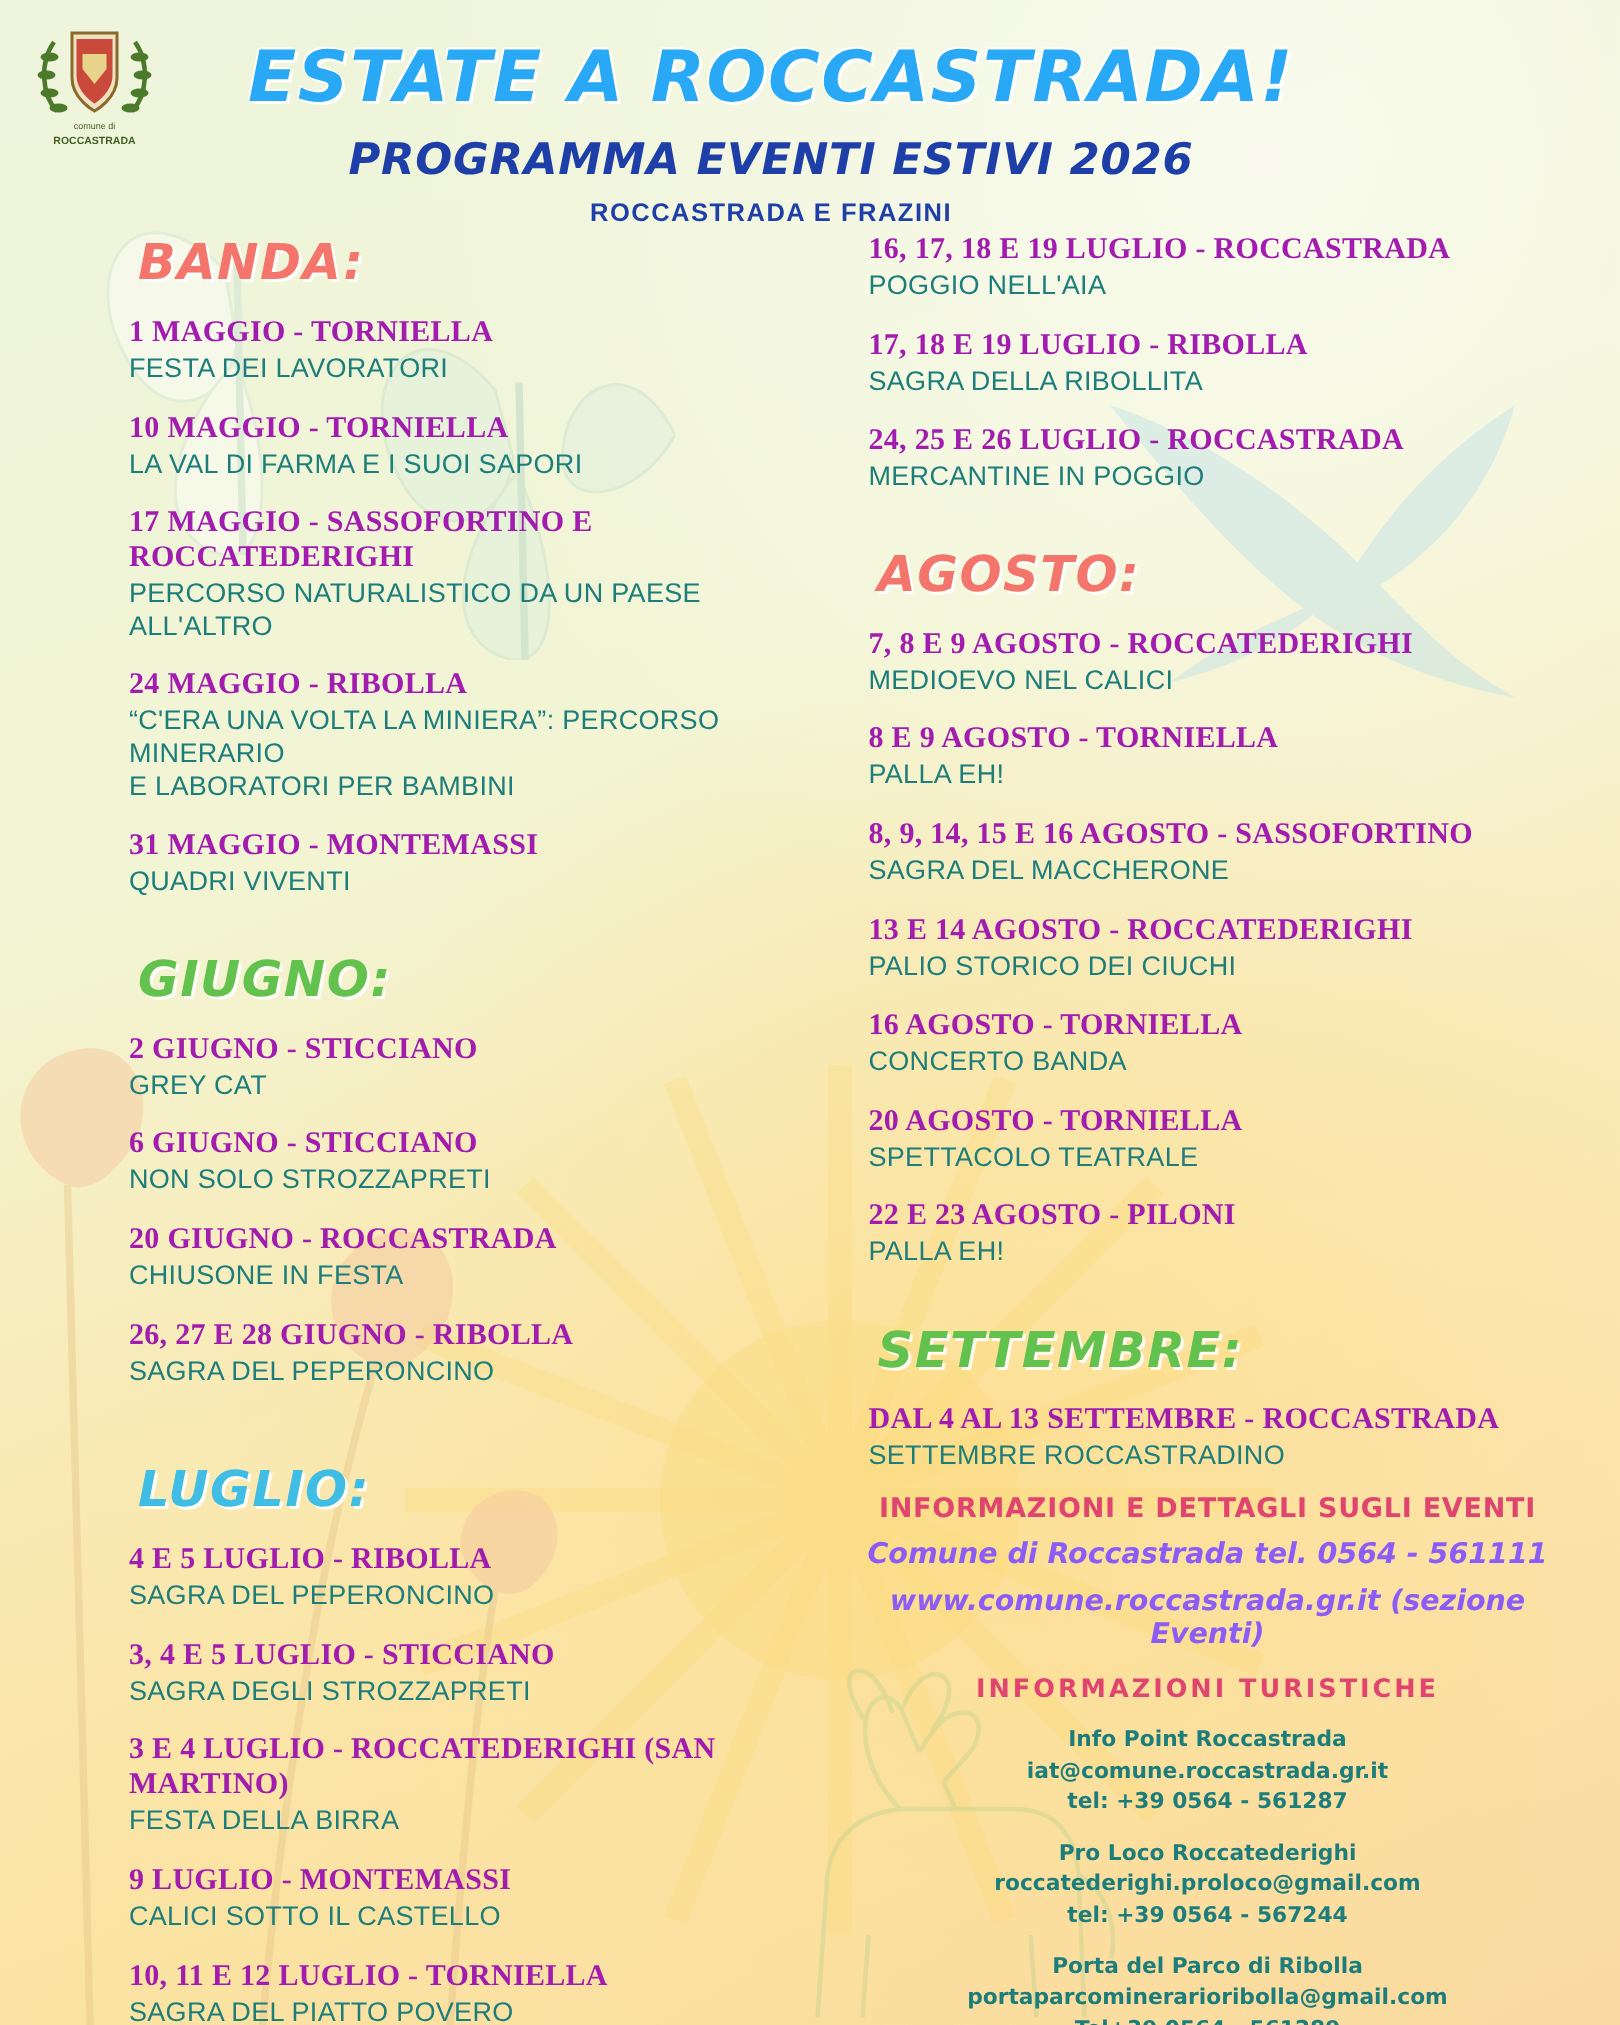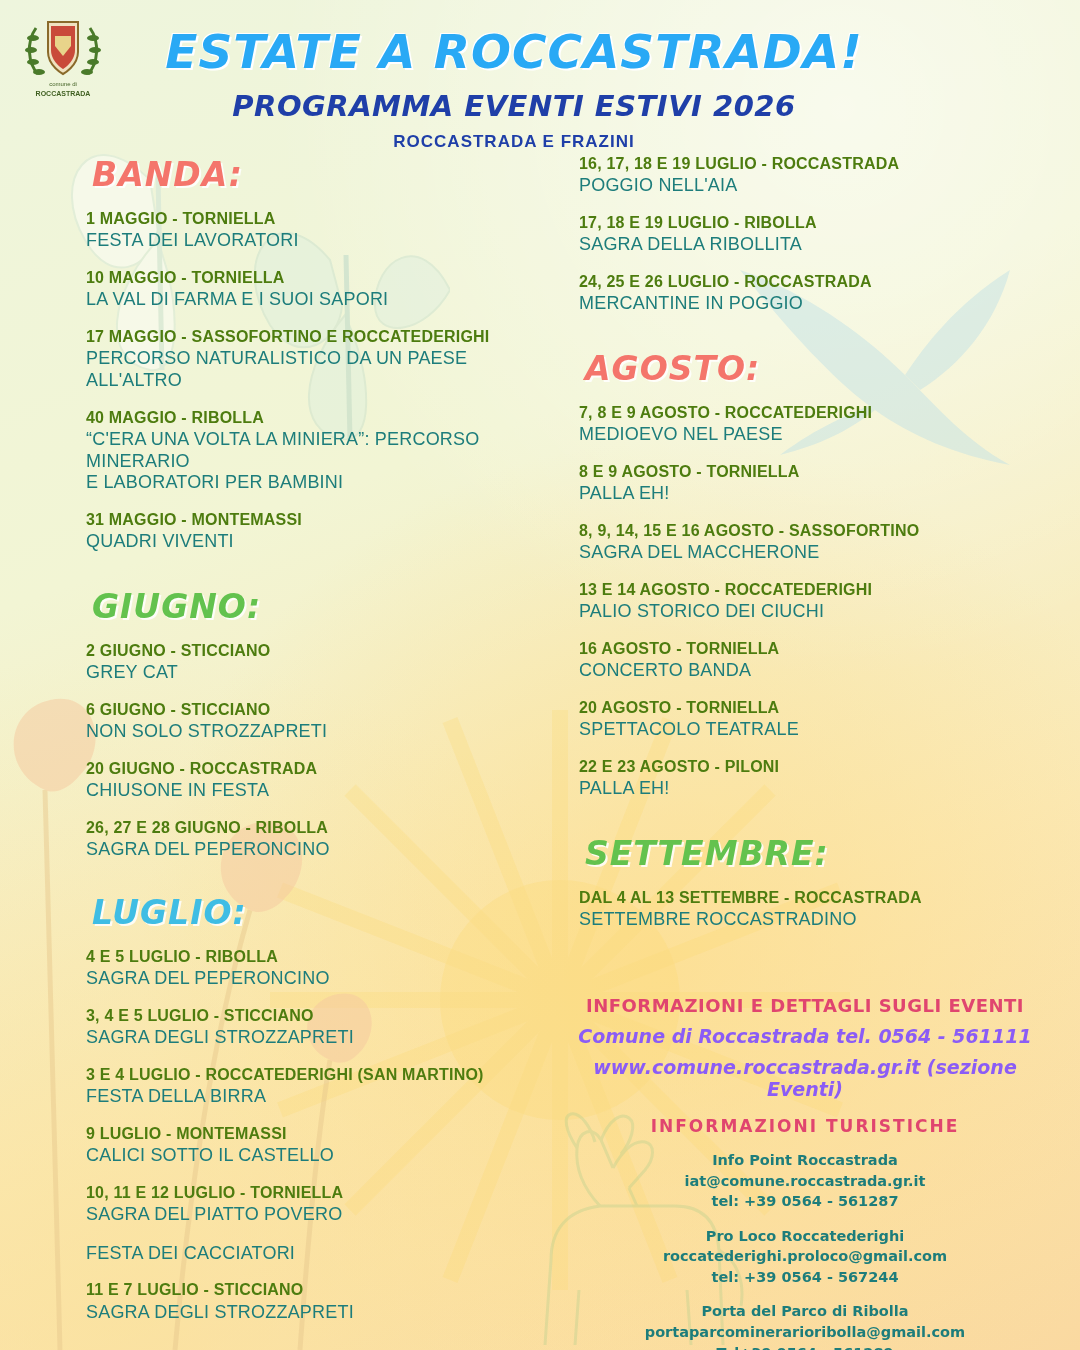--- a/index.html
+++ b/index.html
@@ -130,24 +130,24 @@
     margin: 0 0 16px 10px;
   }
   .month.maggio    { color: #f4756b; }
   .month.giugno    { color: #63c24e; }
   .month.luglio    { color: #3fbde4; }
   .month.agosto    { color: #f4756b; }
   .month.settembre { color: #63c24e; }
 
   .event { margin: 0 0 17px 4px; }
   .event .when {
-    font-family: Liberation Sans, sans-serif;
-    font-weight: bold;
-    font-size: 16px;
-    color: #4d7c0f;
+    font-family: Liberation Serif, serif;
+    font-weight: bold;
+    font-size: 20px;
+    color: #a21caf;
     letter-spacing: 0.2px;
     line-height: 1.15;
   }
   .event .what {
     font-family: "Liberation Sans", sans-serif;
     font-size: 18px;
     color: #1d7d7b;
     letter-spacing: 0.2px;
     line-height: 1.2;
     margin-top: 2px;
@@ -320,21 +320,21 @@
     </div>
     <div class="event">
       <div class="when">10 MAGGIO - TORNIELLA</div>
       <div class="what">LA VAL DI FARMA E I SUOI SAPORI</div>
     </div>
     <div class="event">
       <div class="when">17 MAGGIO - SASSOFORTINO E ROCCATEDERIGHI</div>
       <div class="what">PERCORSO NATURALISTICO DA UN PAESE ALL'ALTRO</div>
     </div>
     <div class="event">
-      <div class="when">40 MAGGIO - RIBOLLA</div>
+      <div class="when">24 MAGGIO - RIBOLLA</div>
       <div class="what">“C'ERA UNA VOLTA LA MINIERA”: PERCORSO MINERARIO
  E LABORATORI PER BAMBINI</div>
     </div>
     <div class="event">
       <div class="when">31 MAGGIO - MONTEMASSI</div>
       <div class="what">QUADRI VIVENTI</div>
     </div>
     <div class="month giugno" style="margin-top: 34px;">GIUGNO:</div>
     <div class="event">
       <div class="when">2 GIUGNO - STICCIANO</div>
@@ -345,21 +345,21 @@
       <div class="what">NON SOLO STROZZAPRETI</div>
     </div>
     <div class="event">
       <div class="when">20 GIUGNO - ROCCASTRADA</div>
       <div class="what">CHIUSONE IN FESTA</div>
     </div>
     <div class="event">
       <div class="when">26, 27 E 28 GIUGNO - RIBOLLA</div>
       <div class="what">SAGRA DEL PEPERONCINO</div>
     </div>
-    <div class="month luglio" style="margin-top: 32px;">LUGLIO:</div>
+    <div class="month luglio" style="margin-top: 48px;">LUGLIO:</div>
     <div class="event">
       <div class="when">4 E 5 LUGLIO - RIBOLLA</div>
       <div class="what">SAGRA DEL PEPERONCINO</div>
     </div>
     <div class="event">
       <div class="when">3, 4 E 5 LUGLIO - STICCIANO</div>
       <div class="what">SAGRA DEGLI STROZZAPRETI</div>
     </div>
     <div class="event">
       <div class="when">3 E 4 LUGLIO - ROCCATEDERIGHI (SAN MARTINO)</div>
@@ -391,21 +391,21 @@
       <div class="when">17, 18 E 19 LUGLIO - RIBOLLA</div>
       <div class="what">SAGRA DELLA RIBOLLITA</div>
     </div>
     <div class="event">
       <div class="when">24, 25 E 26 LUGLIO - ROCCASTRADA</div>
       <div class="what">MERCANTINE IN POGGIO</div>
     </div>
     <div class="month agosto" style="margin-top: 34px;">AGOSTO:</div>
     <div class="event">
       <div class="when">7, 8 E 9 AGOSTO - ROCCATEDERIGHI</div>
-      <div class="what">MEDIOEVO NEL PAESE</div>
+      <div class="what">MEDIOEVO NEL CALICI</div>
     </div>
     <div class="event">
       <div class="when">8 E 9 AGOSTO - TORNIELLA</div>
       <div class="what">PALLA EH!</div>
     </div>
     <div class="event">
       <div class="when">8, 9, 14, 15 E 16 AGOSTO - SASSOFORTINO</div>
       <div class="what">SAGRA DEL MACCHERONE</div>
     </div>
     <div class="event">

